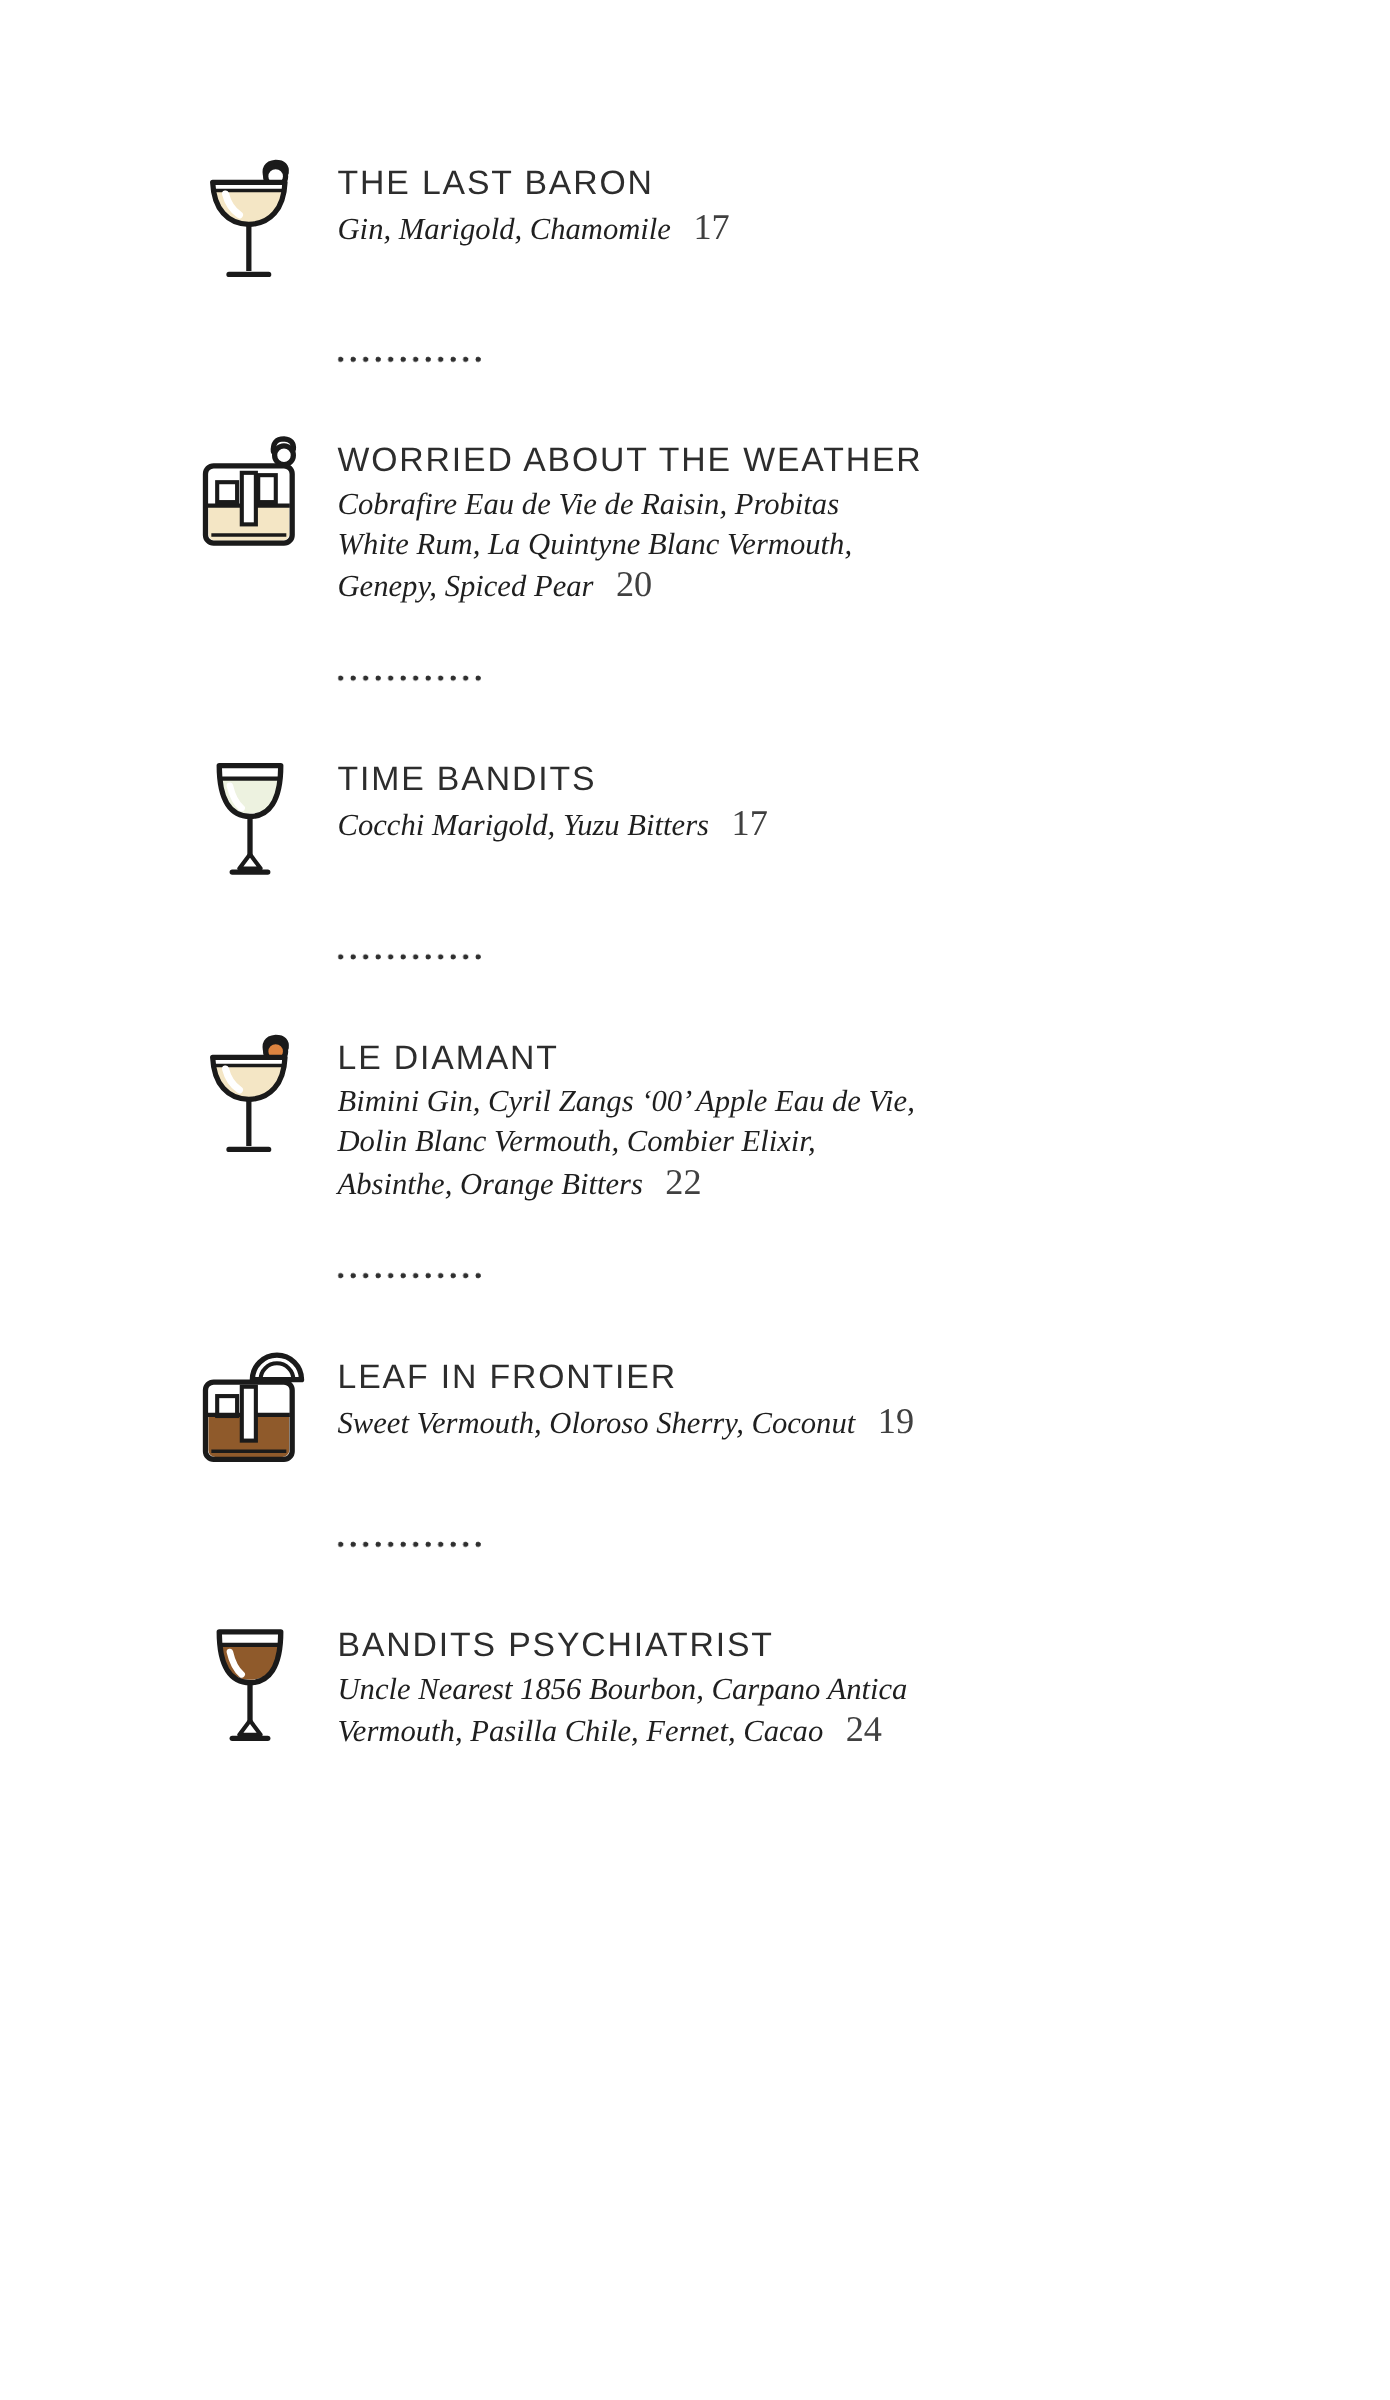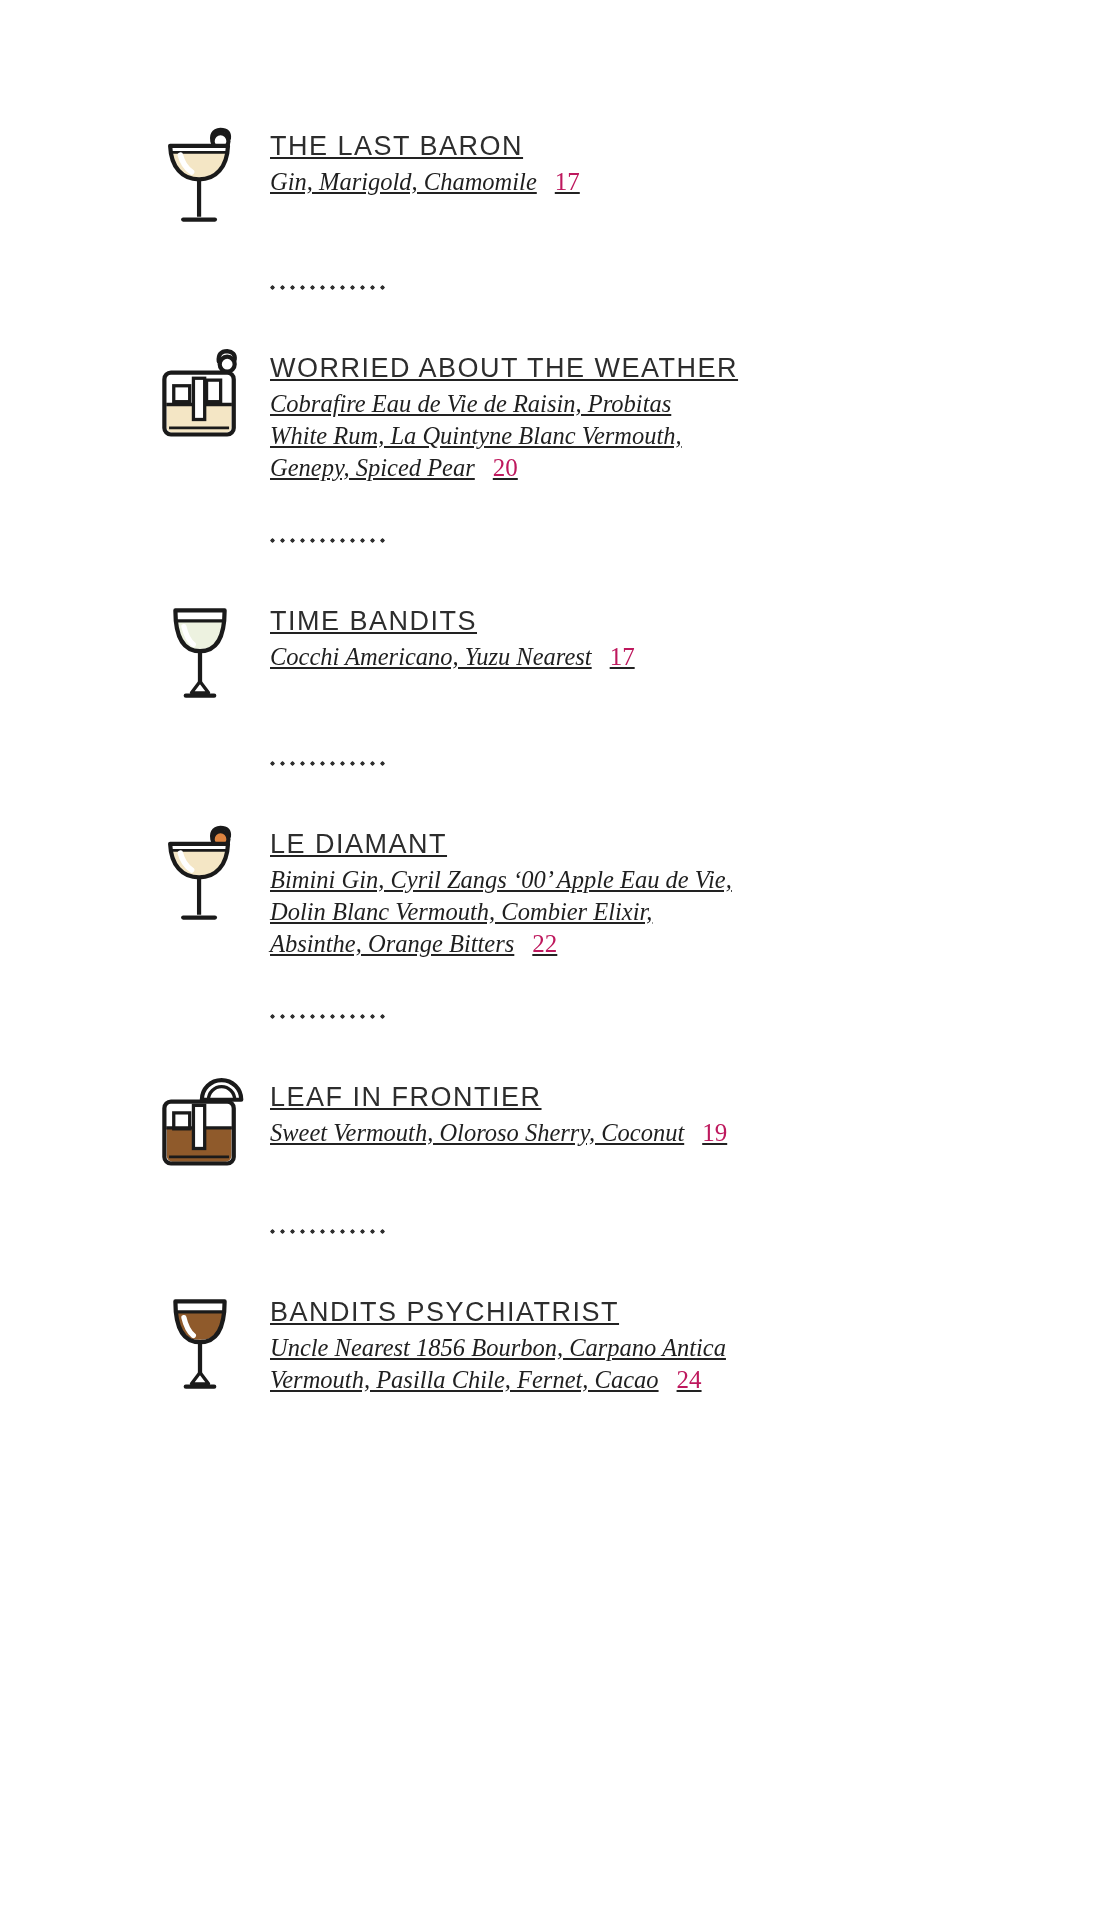--- a/index.html
+++ b/index.html
@@ -8,21 +8,20 @@
     background: #ffffff;
     width: 1112px;
   }
   body {
     min-height: 1920px;
     font-family: "Liberation Sans", sans-serif;
     color: #222;
   }
   .menu {
     padding: 130px 0 0 130px;
-    text-decoration: underline;
   }
   .item {
     display: flex;
     align-items: flex-start;
   }
   .icon-col {
     width: 140px;
     flex: 0 0 140px;
     display: flex;
     justify-content: center;
@@ -44,23 +43,23 @@
     font-family: "Liberation Serif", serif;
     font-style: italic;
     font-size: 24.5px;
     line-height: 32px;
     color: #1f1f1f;
     margin: 0;
   }
   .line { display: block; white-space: nowrap; }
   .price {
     font-style: normal;
-    font-size: 25px;
+    font-size: 29px;
     margin-left: 18px;
-    color: #be185d;
+    color: #404040;
   }
   .sep {
     width: 118px;
     height: 5px;
     margin: 54px 0 62px 140px;
     background-image: radial-gradient(circle at 2.5px 2.5px, #2f2f2f 1.9px, rgba(0,0,0,0) 2.3px);
     background-size: 10px 5px;
     background-repeat: repeat-x;
   }
 </style>
@@ -157,21 +156,21 @@
 
   <div class="item">
     <div class="icon-col">
       <svg class="icon-svg icon-wine" style="--liq:var(--pale-green)">
           <use href="#wine"></use>
         </svg>
     </div>
     <div class="content">
       <h2 class="title">TIME BANDITS</h2>
       <p class="desc">
-        <span class="line"><span>Cocchi Americano, Yuzu Nearest</span><span class="price">17</span></span>
+        <span class="line"><span>Cocchi Marigold, Yuzu Bitters</span><span class="price">17</span></span>
       </p>
     </div>
   </div>
 
   <div class="sep"></div>
 
   <div class="item">
     <div class="icon-col">
       <svg class="icon-svg icon-coupe" style="--liq:var(--cream); --garnish:var(--orange)">
           <use href="#coupe"></use>

